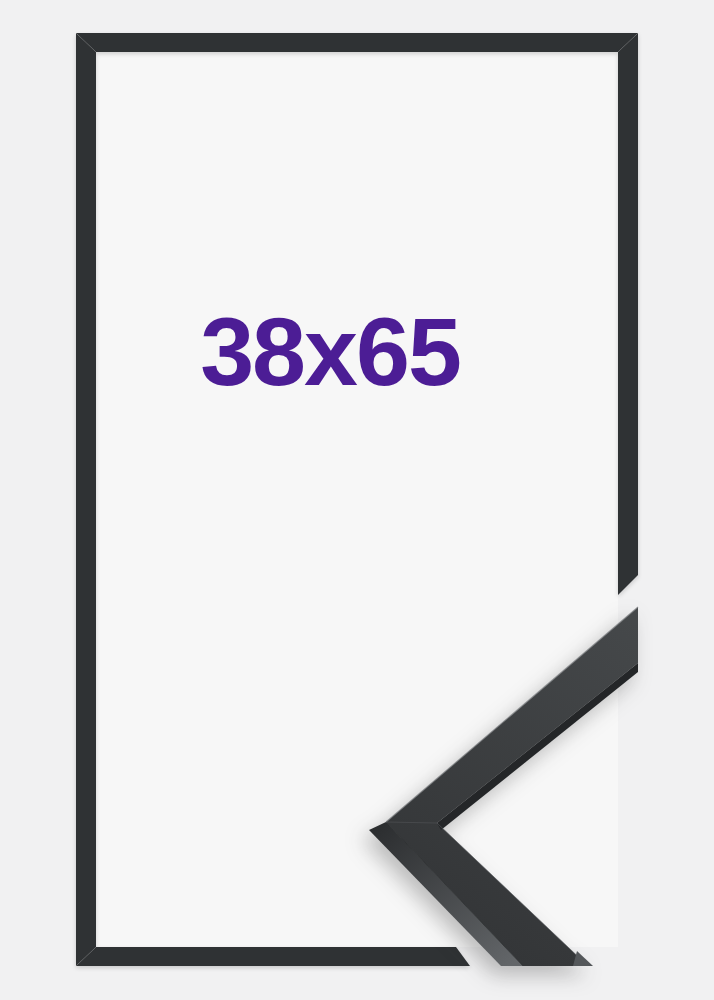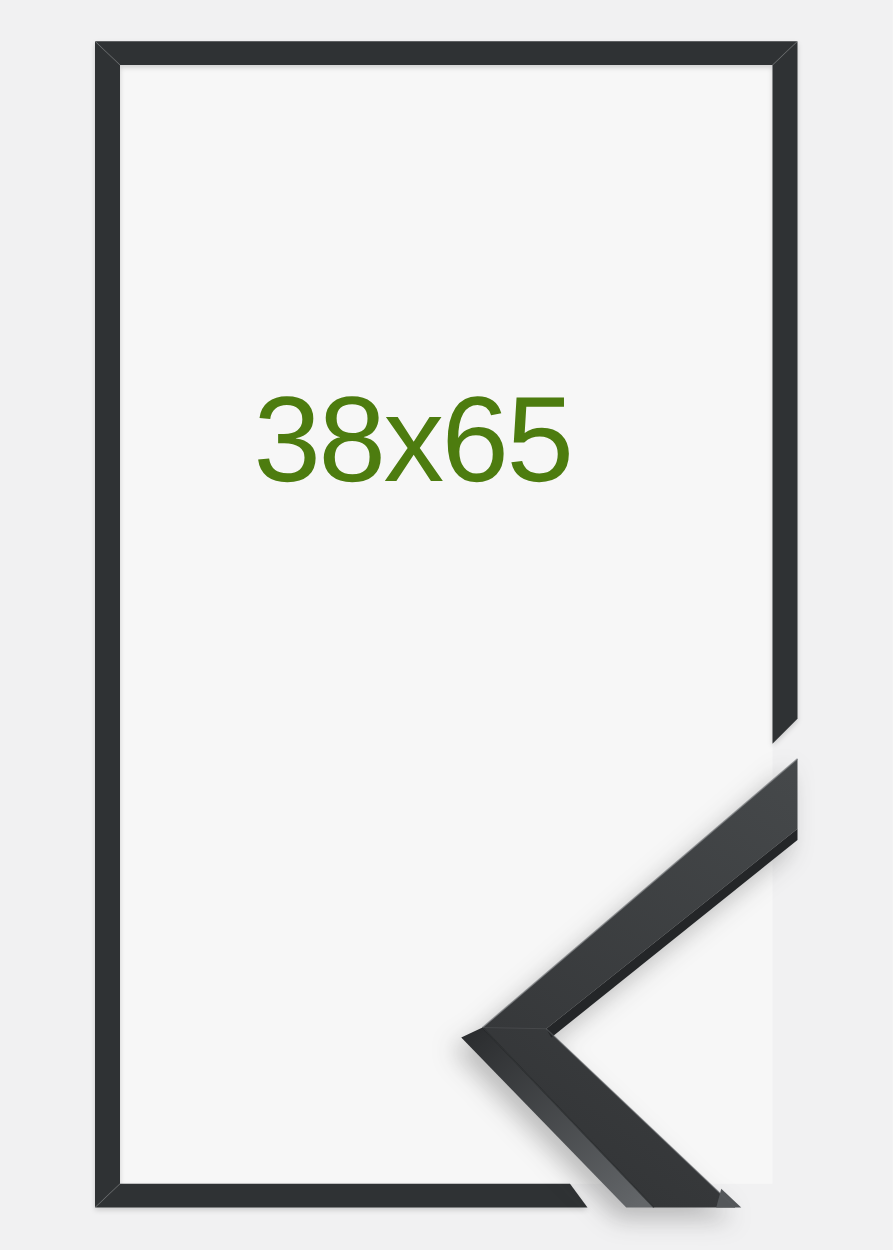--- a/index.html
+++ b/index.html
@@ -28,23 +28,23 @@
     filter: drop-shadow(-7px 9px 10px rgba(35,35,35,0.28));
   }
   .size-label {
     position: absolute;
     left: 0;
     top: 303px;
     width: 660px;
     text-align: center;
     font-size: 97px;
     line-height: 97px;
-    font-weight: 400;
+    font-weight: 700;
     letter-spacing: -2px;
-    color: #4d7c0f;
+    color: #4c1d95;
     user-select: none;
     white-space: nowrap;
   }
 </style>
 </head>
 <body>
 
 <div class="stage">
 
   <svg width="714" height="1000" viewBox="0 0 714 1000">

